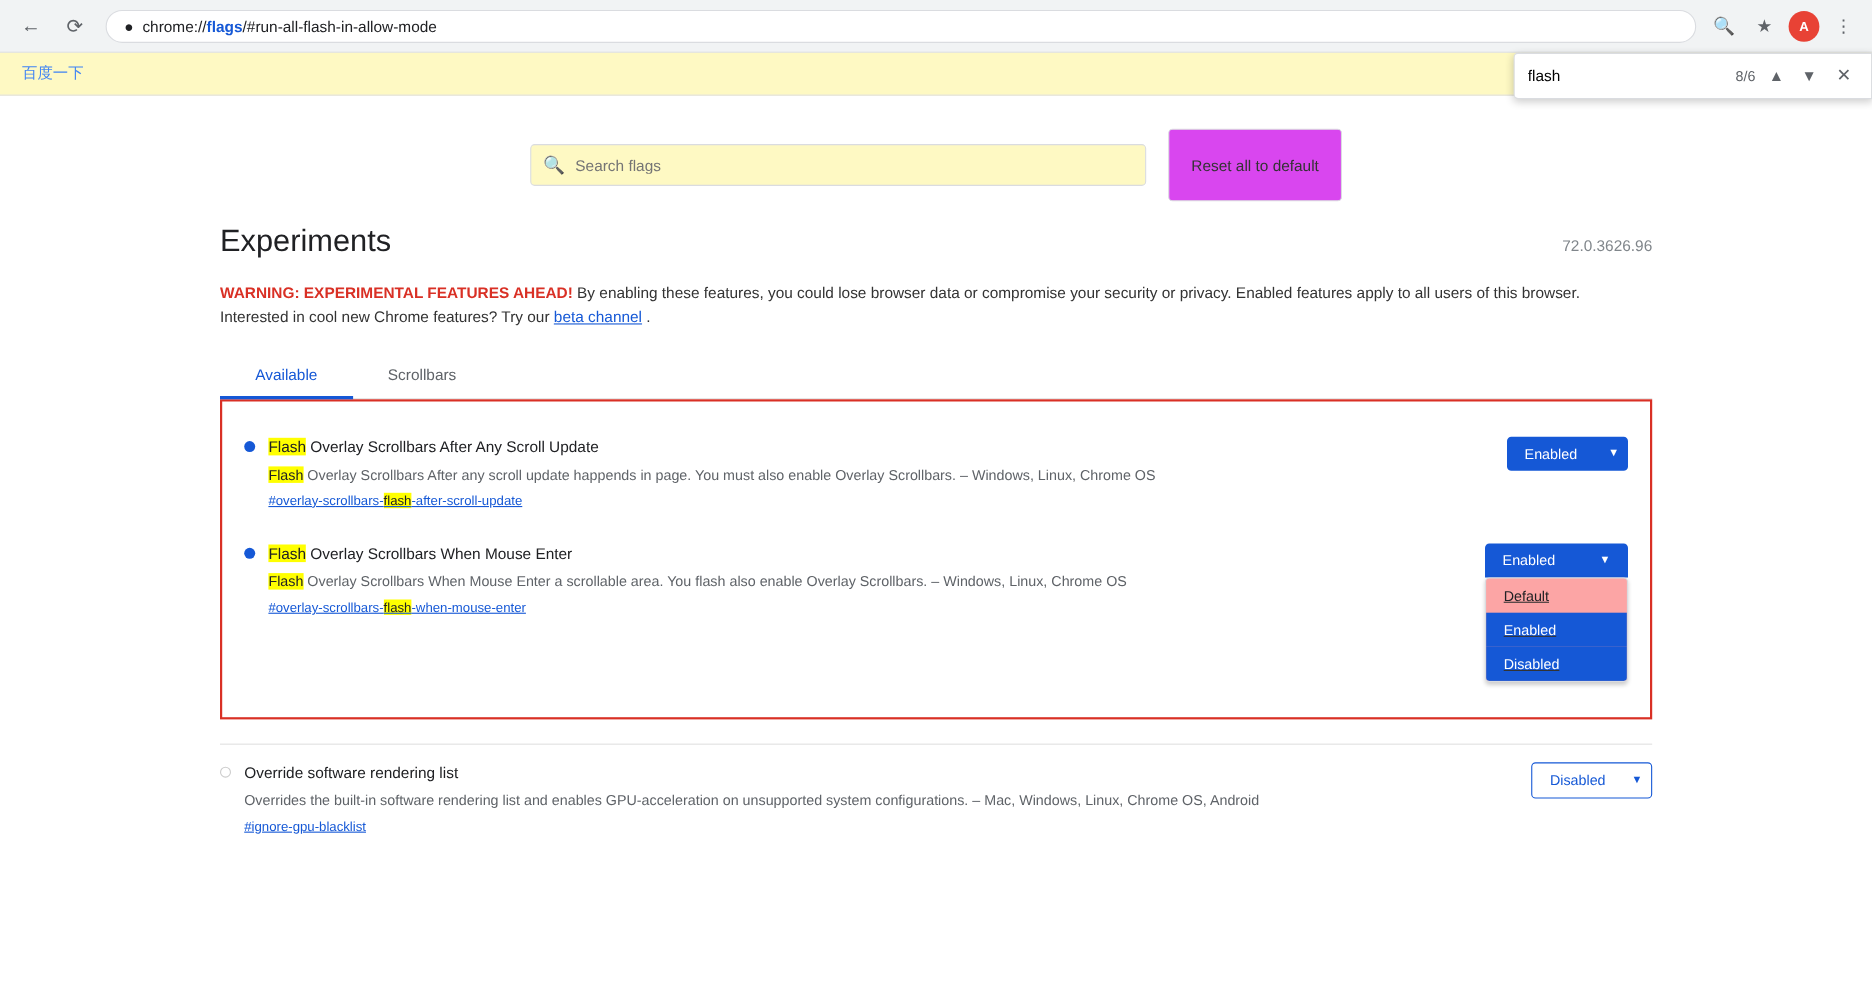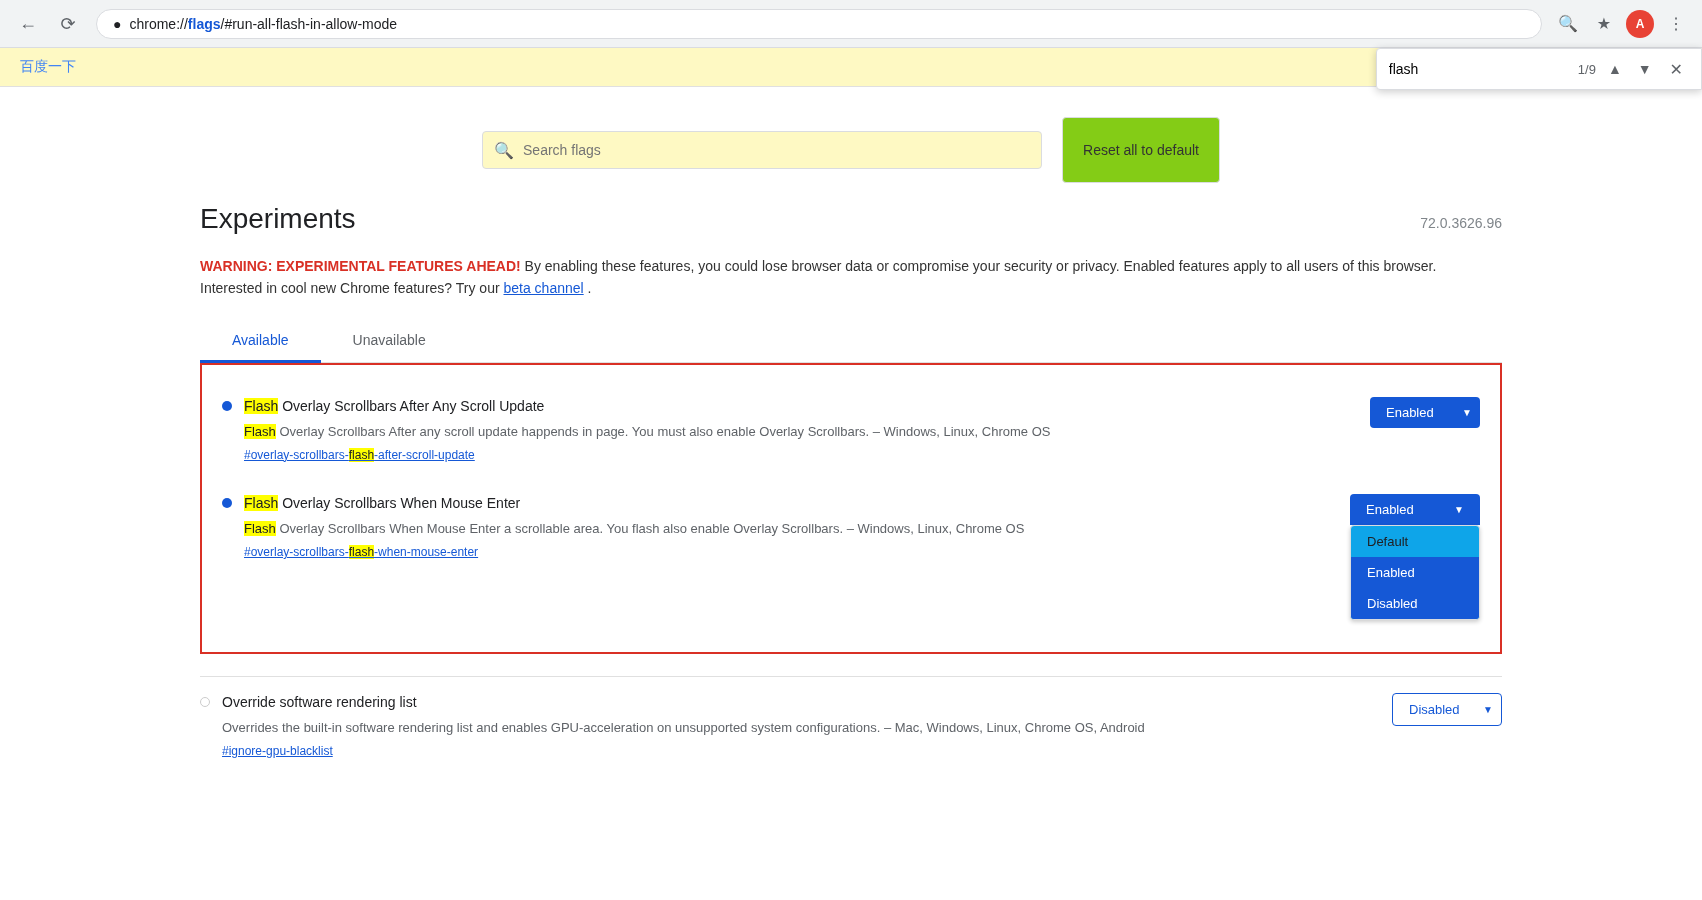--- a/index.html
+++ b/index.html
@@ -97,21 +97,21 @@
       border: 1px solid #dadce0; border-radius: 4px;
       font-size: 14px; outline: none; background: #fef9c3;
       color: #80868b;
     }
     .search-icon-wrap {
       position: absolute; left: 12px; top: 50%; transform: translateY(-50%);
       color: #80868b; font-size: 16px;
     }
     .reset-btn {
       padding: 24px 20px; border: 1px solid #dadce0;
-      background: #84cc16; border-radius: 4px;
+      background: #d946ef; border-radius: 4px;
       cursor: pointer; font-size: 14px; color: #333;
       white-space: nowrap;
     }
 
     
     .experiments-section {
       padding: 0 200px 20px;
     }
     .experiments-title-row {
       display: flex; justify-content: space-between;
@@ -184,24 +184,25 @@
     }
     .dropdown-btn.white-border {
       background: #fff; color: #1558d6;
       border: 1px solid #1558d6;
     }
     .dropdown-btn.white-border::after { color: #1558d6; }
 
     
     .dropdown-menu {
       position: absolute; right: 0; top: 36px;
-      background: #0ea5e9; border: 1px solid #dadce0;
+      background: #fca5a5; border: 1px solid #dadce0;
       border-radius: 4px; box-shadow: 0 2px 8px rgba(0,0,0,0.2);
       z-index: 100; min-width: 130px;
       overflow: hidden;
+      text-decoration: underline;
     }
     .dropdown-menu-header {
       background: #1558d6; color: #fff;
       padding: 8px 16px; font-size: 13px;
       display: flex; align-items: center; justify-content: space-between;
     }
     .dropdown-menu-header::after { content: '▼'; font-size: 10px; }
     .dropdown-option {
       padding: 8px 16px; font-size: 13px; cursor: pointer;
       color: #202124;
@@ -245,21 +246,21 @@
     <button class="toolbar-icon">★</button>
     <button class="toolbar-icon">
       <div class="profile-icon">A</div>
     </button>
     <button class="toolbar-icon">⋮</button>
   </div>
 </div>
 
 <div class="find-bar">
   <input class="find-input" type="text" value="flash" style="">
-  <span class="find-count">1/9</span>
+  <span class="find-count">8/6</span>
   <button class="find-nav-btn">▲</button>
   <button class="find-nav-btn">▼</button>
   <button class="find-close">✕</button>
 </div>
 
 <div class="page-top-bar">
   <span class="bai-du">百度一下</span>
 </div>
 
 <div class="flags-header">
@@ -280,21 +281,21 @@
     <span class="warning-text">WARNING: EXPERIMENTAL FEATURES AHEAD!</span>
     <span class="warning-body"> By enabling these features, you could lose browser data or compromise your security or privacy. Enabled features apply to all users of this browser.</span>
     <br>
     <span class="warning-body">Interested in cool new Chrome features? Try our </span>
     <a class="beta-link">beta channel</a>
     <span class="warning-body">.</span>
   </div>
 
   <div class="tabs-row">
     <div class="tab active">Available</div>
-    <div class="tab">Unavailable</div>
+    <div class="tab">Scrollbars</div>
   </div>
 
   <div class="flags-list">
     <div class="flag-item-wrapper">
 
       <div class="flag-item">
         <div class="flag-dot"></div>
         <div class="flag-content">
           <div class="flag-title">
             <span class="highlight">Flash</span>

